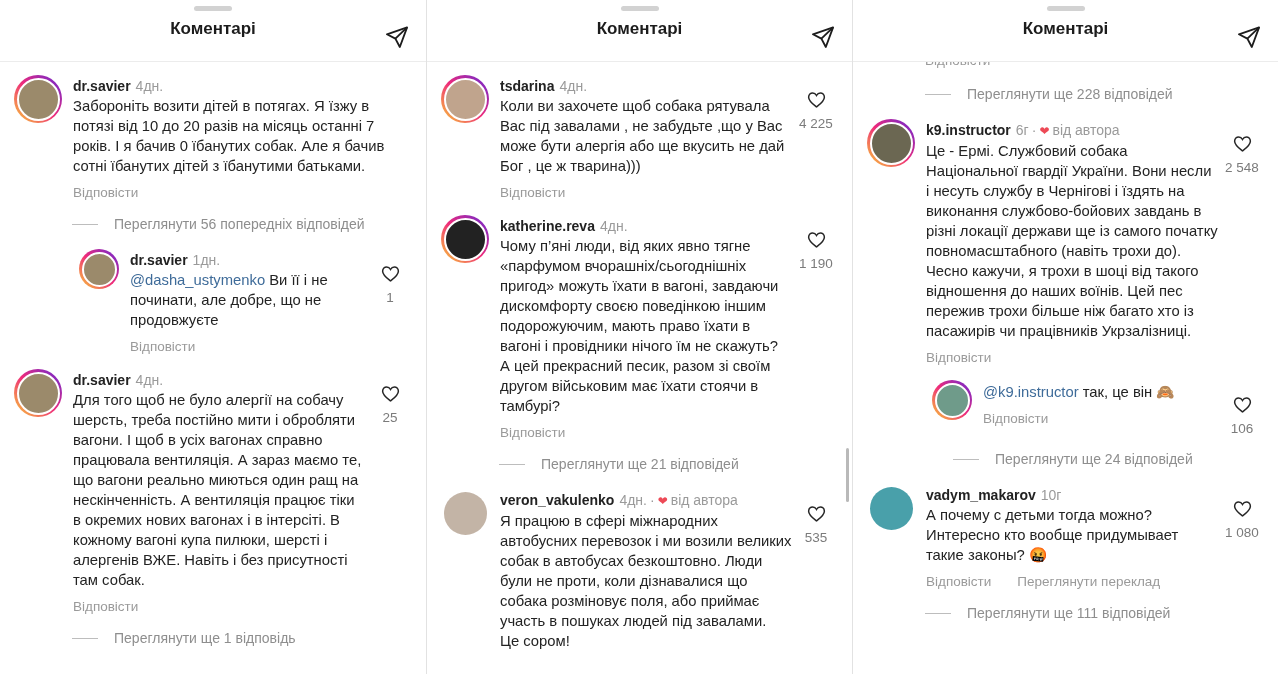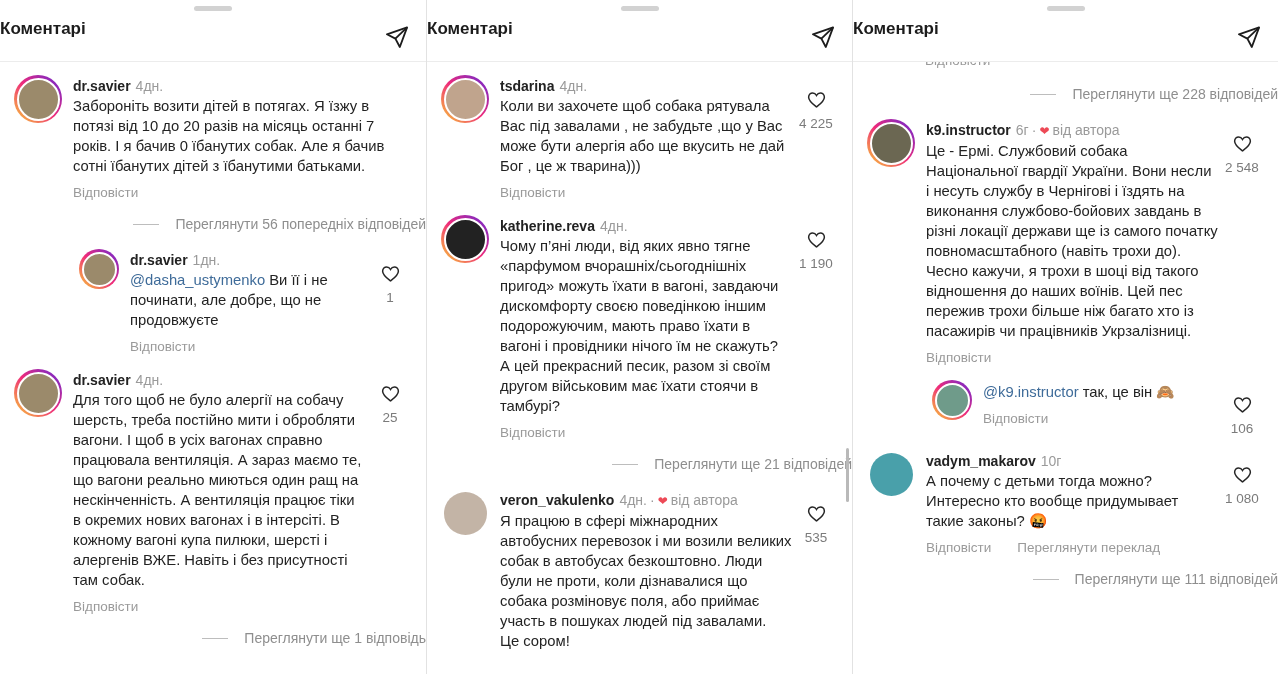--- a/index.html
+++ b/index.html
@@ -4,21 +4,21 @@
 <style>
   * { margin:0; padding:0; box-sizing:border-box; }
   html,body { width:1280px; height:674px; overflow:hidden; background:#fff; }
   body { font-family:"Liberation Sans","DejaVu Sans",sans-serif; color:#1c1c1c; display:flex; }
 
   .panel { width:426px; height:674px; background:#fff; position:relative; overflow:hidden; flex:0 0 auto; }
   .panel + .panel { border-left:1px solid #e2e2e2; }
 
   .panel-header { position:relative; height:56px; border-bottom:1px solid #ececec; }
   .sheet-handle { width:38px; height:5px; border-radius:3px; background:#d2d2d2; margin:6px auto 4px; }
-  .panel-title { text-align:left; font-size:17px; font-weight:700; line-height:28px; }
+  .panel-title { text-align:center; font-size:17px; font-weight:700; line-height:28px; }
   .share-btn { position:absolute; right:16px; top:18px; width:26px; height:26px; }
   .share-btn svg { width:100%; height:100%; }
 
   .comment { display:flex; padding:13px 12px 0 14px; }
   .comment.reply { padding-left:79px; }
   .avatar-ring { width:48px; height:48px; border-radius:50%; flex:0 0 auto; padding:2.5px; margin-right:11px; }
   .ring { background:linear-gradient(45deg, var(--r1), var(--r2), var(--r3)); }
   .no-ring { background:transparent; }
   .avatar { width:100%; height:100%; border-radius:50%; border:2.5px solid #fff; }
   .no-ring .avatar { border-color:transparent; }
@@ -32,21 +32,21 @@
   .red-heart { color:#ed4956; font-size:12px; margin-right:3px; }
   .c-text { font-size:14.8px; line-height:20px; color:#232323; white-space:pre-line; }
   .mention { color:#3e6b99; }
   .c-actions { margin:9px 0 2px; font-size:13.5px; color:#9a9a9a; }
   .c-actions .action-link { margin-right:26px; }
 
   .like-col { flex:0 0 48px; text-align:center; padding-top:14px; }
   .like-col svg { width:21px; height:21px; display:block; margin:0 auto 4px; }
   .like-count { font-size:13.5px; color:#7b7b7b; }
 
-  .view-replies { display:flex; align-items:center; margin:14px 0 4px 72px; font-size:14px; color:#8e8e8e;justify-content:flex-end; }
+  .view-replies { display:flex; align-items:center; margin:14px 0 4px 72px; font-size:14px; color:#8e8e8e; }
   .comment.reply + .view-replies, .view-replies.deep { margin-left:100px; }
   .vr-dash { width:26px; height:1px; background:#bdbdbd; margin-right:16px; flex:0 0 auto; }
 
   .clipped-top { height:10px; overflow:hidden; margin-left:72px; font-size:13.5px; color:#9a9a9a; }
   .clipped-top span { display:block; margin-top:-9px; }
 
   .scrollbar-thumb { position:absolute; right:3px; top:448px; width:3px; height:54px; border-radius:2px; background:#b9b9b9; }
 </style>
 </head>
 <body>
@@ -247,20 +247,24 @@
       <div class="c-text"><span class="mention">@k9.instructor</span> <span>так, це він 🙈</span></div>
       <div class="c-actions"><span class="action-link">Відповісти</span></div>
     </div>
     <div class="like-col">
       <svg viewBox="0 0 24 24" fill="none" stroke="#262626" stroke-width="1.7">
           <path d="M12 20.4C8.6 17.9 3 14 3 9.4 3 6.4 5.2 4.5 7.6 4.5c1.8 0 3.4 1 4.4 2.9 1-1.9 2.6-2.9 4.4-2.9 2.4 0 4.6 1.9 4.6 4.9 0 4.6-5.6 8.5-9 11z"></path>
         </svg>
       <span class="like-count">106</span>
     </div>
   </div>
+  <div class="view-replies">
+    <span class="vr-dash"></span>
+      <span>Переглянути ще 24 відповідей</span>
+  </div>
 
   <div class="comment">
     <div class="avatar-ring no-ring">
         <div class="avatar" style="background: rgb(73, 160, 170);"></div>
       </div>
     <div class="c-body">
       <div class="c-head">
         <span class="uname">vadym_makarov</span><span class="time">10г</span>
       </div>
       <div class="c-text">А почему с детьми тогда можно? Интересно кто вообще придумывает такие законы? 🤬</div>

